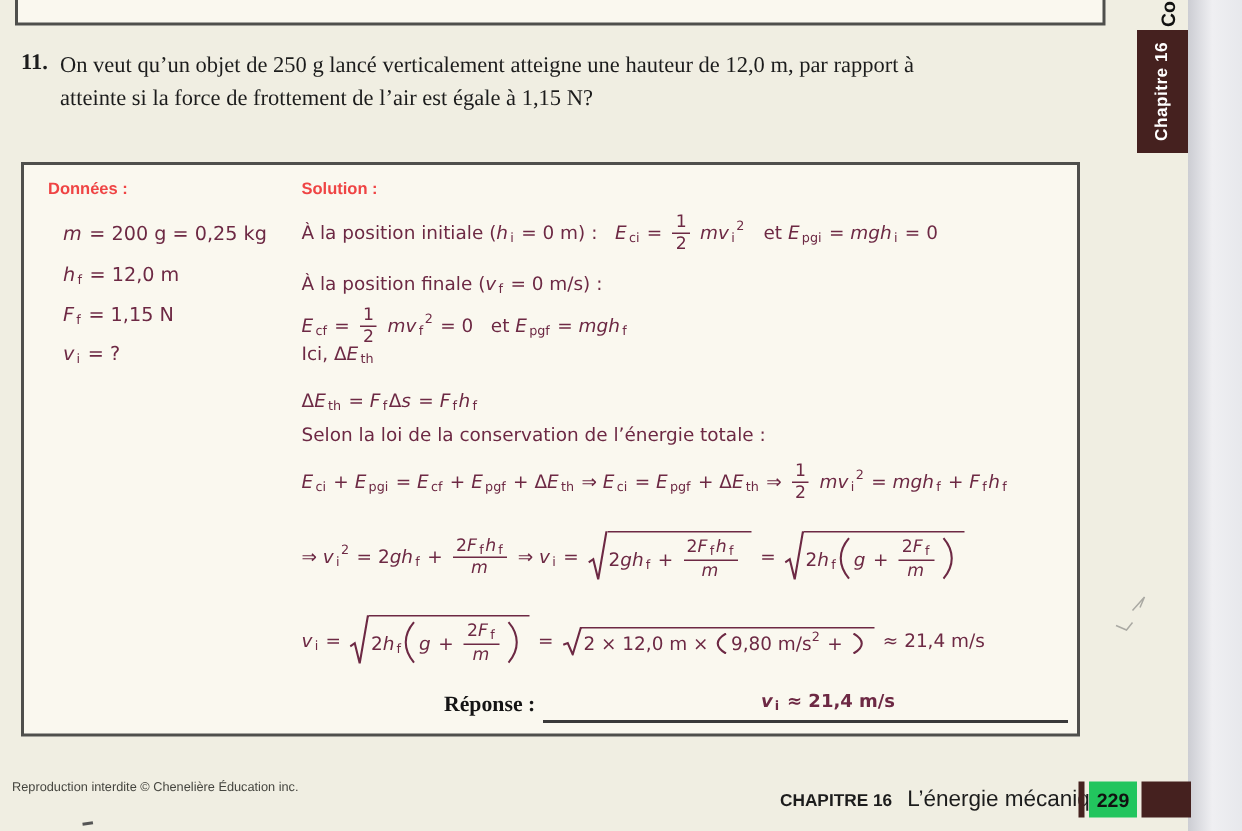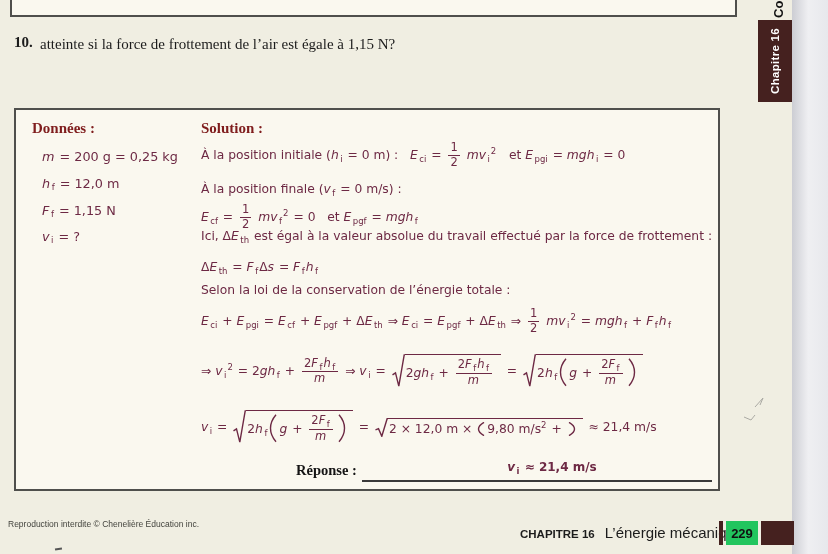--- a/index.html
+++ b/index.html
@@ -17,22 +17,22 @@
   #sidetab span{color:#fff;font-weight:bold;font-size:11.5px;letter-spacing:0.3px;}
   #sidepartial{position:absolute;left:771px;top:-9px;height:27px;font-weight:bold;font-size:13px;color:#111;}
   
   #qnum{position:absolute;left:14px;top:34px;font-family:"Liberation Serif",serif;
         font-weight:bold;font-size:15px;}
   #qtext{position:absolute;left:40px;top:34px;width:680px;font-family:"Liberation Serif",serif;
          font-size:15px;line-height:21.5px;}
   
   #sbox{position:absolute;left:14px;top:108px;width:702px;height:379px;
         border:2px solid #4f4f4c;background:#faf8ef;}
-  .colhead{position:absolute;font-weight:bold;font-size:15px;color:#7f1d1d;
-           font-family:Liberation Serif, serif;}
+  .colhead{position:absolute;font-weight:bold;font-size:11px;color:#ef4444;
+           font-family:Liberation Sans, sans-serif;}
   
   .m{position:absolute;display:flex;align-items:center;color:#6d2944;
      font-family:"DejaVu Sans",sans-serif;font-size:12.3px;white-space:pre;}
   .mu{white-space:pre;}
   .mi{font-style:italic;padding-right:1px;}
   .msub{font-size:8.5px;position:relative;top:4px;margin:0 1px 0 0.5px;}
   .msup{font-size:8.5px;position:relative;top:-4px;margin-right:1px;}
   .frac{display:inline-flex;flex-direction:column;align-items:center;margin:0 3px;line-height:1.15;}
   .fn,.fd{display:inline-flex;align-items:center;white-space:pre;font-size:11.5px;padding:0 2px;}
   .fn{border-bottom:1.3px solid currentColor;padding-bottom:1px;}
@@ -70,37 +70,38 @@
   <div id="topbox">
     
   </div>
 
   <div id="edge"></div>
   <div id="sidepartial" class="vtext">Co</div>
   <div id="sidetab">
     <span class="vtext">Chapitre 16</span>
   </div>
 
-  <div id="qnum">10.</div>
+  <div id="qnum">11.</div>
   <div id="qtext">
+    <div>On veut qu’un objet de 250 g lancé verticalement atteigne une hauteur de 12,0 m, par rapport à</div>
     <div>atteinte si la force de frottement de l’air est égale à 1,15 N?</div>
   </div>
 
   <div id="sbox">
     <div class="colhead" style="left:16px;top:10px;">Données :</div>
     <div class="m" style="left:26px;top:36px;height:20px;font-size:12.8px;"><span class="mi">m</span><span class="mu"> = 200 g = 0,25 kg</span></div>
     <div class="m" style="left:26px;top:63px;height:20px;font-size:12.8px;"><span class="mi">h</span><span class="msub">f</span><span class="mu"> = 12,0 m</span></div>
     <div class="m" style="left:26px;top:90px;height:20px;font-size:12.8px;"><span class="mi">F</span><span class="msub">f</span><span class="mu"> = 1,15 N</span></div>
     <div class="m" style="left:26px;top:116px;height:20px;font-size:12.8px;"><span class="mi">v</span><span class="msub">i</span><span class="mu"> = ?</span></div>
 
     <div class="colhead" style="left:185px;top:10px;">Solution :</div>
     <div class="m" style="left:185px;top:26px;height:38px;"><span class="mu">À la position initiale (</span><span class="mi">h</span><span class="msub">i</span><span class="mu"> = 0 m) :   </span><span class="mi">E</span><span class="msub">ci</span><span class="mu"> = </span><span class="frac"><span class="fn"><span class="mu">1</span></span><span class="fd"><span class="mu">2</span></span></span><span class="mu"> </span><span class="mi">mv</span><span class="msub">i</span><span class="msup">2</span><span class="mu">   et </span><span class="mi">E</span><span class="msub">pgi</span><span class="mu"> = </span><span class="mi">mgh</span><span class="msub">i</span><span class="mu"> = 0</span></div>
     <div class="m" style="left:185px;top:68px;height:22px;"><span class="mu">À la position finale (</span><span class="mi">v</span><span class="msub">f</span><span class="mu"> = 0 m/s) :</span></div>
     <div class="m" style="left:185px;top:88px;height:38px;"><span class="mi">E</span><span class="msub">cf</span><span class="mu"> = </span><span class="frac"><span class="fn"><span class="mu">1</span></span><span class="fd"><span class="mu">2</span></span></span><span class="mu"> </span><span class="mi">mv</span><span class="msub">f</span><span class="msup">2</span><span class="mu"> = 0   et </span><span class="mi">E</span><span class="msub">pgf</span><span class="mu"> = </span><span class="mi">mgh</span><span class="msub">f</span></div>
-    <div class="m" style="left:185px;top:116px;height:20px;align-items:center;"><span class="mu">Ici, Δ</span><span class="mi">E</span><span class="msub">th</span><span class="mu"> est égal à la valeur absolue du travail effectué par la force de frottement :</span></div>
+    <div class="m" style="left:185px;top:116px;height:20px;align-items:center;"><span class="mu">Ici, Δ</span><span class="mi">E</span><span class="msub">th</span></div>
     <div class="m" style="left:185px;top:146px;height:22px;"><span class="mu">Δ</span><span class="mi">E</span><span class="msub">th</span><span class="mu"> = </span><span class="mi">F</span><span class="msub">f</span><span class="mu">Δ</span><span class="mi">s</span><span class="mu"> = </span><span class="mi">F</span><span class="msub">f</span><span class="mi">h</span><span class="msub">f</span></div>
     <div class="m" style="left:185px;top:170px;height:20px;"><span class="mu">Selon la loi de la conservation de l’énergie totale :</span></div>
     <div class="m" style="left:185px;top:192px;height:38px;"><span class="mi">E</span><span class="msub">ci</span><span class="mu"> + </span><span class="mi">E</span><span class="msub">pgi</span><span class="mu"> = </span><span class="mi">E</span><span class="msub">cf</span><span class="mu"> + </span><span class="mi">E</span><span class="msub">pgf</span><span class="mu"> + Δ</span><span class="mi">E</span><span class="msub">th</span><span class="mu"> ⇒ </span><span class="mi">E</span><span class="msub">ci</span><span class="mu"> = </span><span class="mi">E</span><span class="msub">pgf</span><span class="mu"> + Δ</span><span class="mi">E</span><span class="msub">th</span><span class="mu"> ⇒ </span><span class="frac"><span class="fn"><span class="mu">1</span></span><span class="fd"><span class="mu">2</span></span></span><span class="mu"> </span><span class="mi">mv</span><span class="msub">i</span><span class="msup">2</span><span class="mu"> = </span><span class="mi">mgh</span><span class="msub">f</span><span class="mu"> + </span><span class="mi">F</span><span class="msub">f</span><span class="mi">h</span><span class="msub">f</span></div>
     <div class="m" style="left:185px;top:234px;height:54px;"><span class="mu">⇒ </span><span class="mi">v</span><span class="msub">i</span><span class="msup">2</span><span class="mu"> = 2</span><span class="mi">gh</span><span class="msub">f</span><span class="mu"> + </span><span class="frac"><span class="fn"><span class="mu">2</span><span class="mi">F</span><span class="msub">f</span><span class="mi">h</span><span class="msub">f</span></span><span class="fd"><span class="mi">m</span></span></span><span class="mu"> ⇒ </span><span class="mi">v</span><span class="msub">i</span><span class="mu"> = </span><span class="sqrt"><svg class="rad" viewBox="0 0 13 40" preserveAspectRatio="none" aria-hidden="true">
             <path d="M0.5 25 L3.5 22.5 L6.8 38.5 L12.2 1 L13 1" fill="none" stroke="currentColor" stroke-width="1.4" vector-effect="non-scaling-stroke"></path>
           </svg><span class="sqc"><span class="mu">2</span><span class="mi">gh</span><span class="msub">f</span><span class="mu"> + </span><span class="frac"><span class="fn"><span class="mu">2</span><span class="mi">F</span><span class="msub">f</span><span class="mi">h</span><span class="msub">f</span></span><span class="fd"><span class="mi">m</span></span></span></span></span><span class="mu"> = </span><span class="sqrt"><svg class="rad" viewBox="0 0 13 40" preserveAspectRatio="none" aria-hidden="true">
             <path d="M0.5 25 L3.5 22.5 L6.8 38.5 L12.2 1 L13 1" fill="none" stroke="currentColor" stroke-width="1.4" vector-effect="non-scaling-stroke"></path>
           </svg><span class="sqc"><span class="mu">2</span><span class="mi">h</span><span class="msub">f</span><span class="par"><svg class="po" viewBox="0 0 8 40" preserveAspectRatio="none" aria-hidden="true">
                 <path d="M7 1 Q1.5 10 1.5 20 Q1.5 30 7 39" fill="none" stroke="currentColor" stroke-width="1.4" vector-effect="non-scaling-stroke"></path>
               </svg><svg class="pc" viewBox="0 0 8 40" preserveAspectRatio="none" aria-hidden="true">

